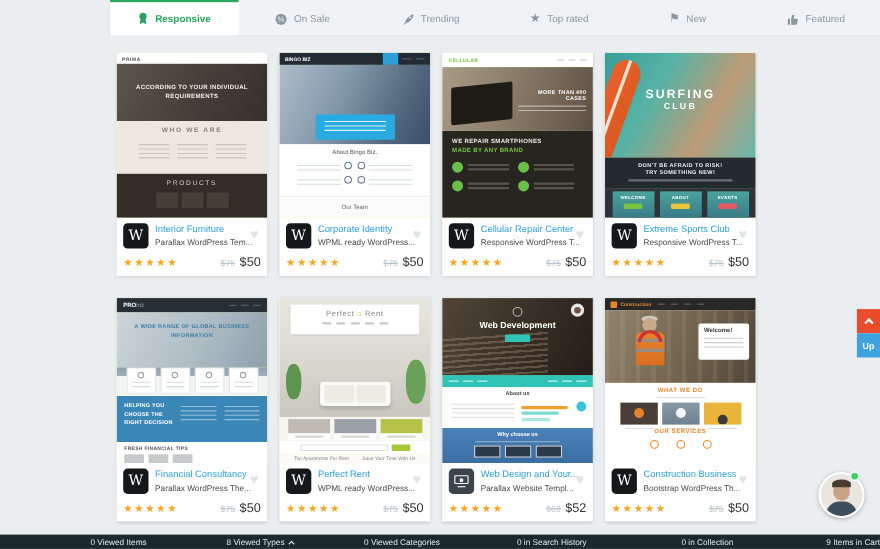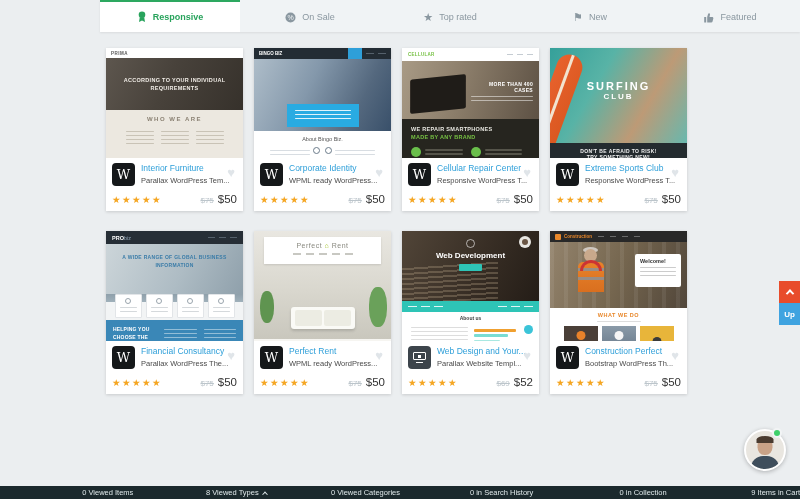--- a/index.html
+++ b/index.html
@@ -13,21 +13,21 @@
          font-size:9px; color:#8a97a0; border-top:2px solid transparent; cursor:pointer; }
   .tab.active { background:#fff; border-top-color:#2da860; color:#28a35c; font-weight:bold; }
   .tab svg { fill:currentColor; }
   .tab .uglyph { font-size:11px; line-height:1; }
 
   
   .grid { position:absolute; left:106px; top:48px; width:588px; }
   .row { display:flex; gap:11px; }
   .row + .row { margin-top:20px; }
   .card { width:137px; background:#fff; box-shadow:0 1px 3px rgba(0,0,0,.15); }
-  .thumb { height:110px; overflow:hidden; position:relative; background:#fef9c3; cursor:pointer; }
+  .thumb { height:150px; overflow:hidden; position:relative; background:#fef9c3; cursor:pointer; }
 
   .info { position:relative; padding:5px 6px 6px; }
   .inforow { display:flex; }
   .logo { width:23px; height:23px; border-radius:4px; background:#15181a; color:#fff; flex:0 0 23px;
           display:flex; align-items:center; justify-content:center;
           font-family:"DejaVu Serif", serif; font-size:13px; }
   .logo.monitor { background:#3c444b; flex-direction:column; }
   .logo.monitor .scr { width:13px; height:8px; border:1.5px solid #fff; border-radius:1px;
                        display:flex; align-items:center; justify-content:center; }
   .logo.monitor .scr i { width:3px; height:3px; background:#fff; display:block; }
@@ -271,20 +271,27 @@
     <span>Responsive</span>
   </div>
   <div class="tab">
     <svg width="11" height="11" viewBox="0 0 11 11">
         <circle cx="5.5" cy="5.5" r="5"></circle>
         <text x="5.5" y="7.8" text-anchor="middle" font-size="7" fill="#f0f3f5" font-family="Liberation Sans, sans-serif">%</text>
       </svg>
     <span>On Sale</span>
   </div>
   <div class="tab">
+    <svg width="11" height="11" viewBox="0 0 10 10">
+        <path d="M1 9.8c.3-1.3.9-2.1 1.7-2.5l-.6-.6C3.3 4.3 5.5 1.8 9.3.6 8.6 4.4 6.5 6.7 3.9 8l-.6-.6C2.9 8.2 2.2 8.9 1 9.8z"></path>
+        <circle cx="6.3" cy="3.6" r=".9" fill="#f0f3f5"></circle>
+      </svg>
+    <span>Trending</span>
+  </div>
+  <div class="tab">
     <span class="uglyph">★</span>
     <span>Top rated</span>
   </div>
   <div class="tab">
     <span class="uglyph">⚑</span>
     <span>New</span>
   </div>
   <div class="tab">
     <svg width="11" height="11" viewBox="0 0 11 11">
         <path d="M1.2 5h2v5.6h-2zM4.2 10.6h4c.7 0 1.2-.4 1.35-1l.8-3.1c.2-.8-.4-1.5-1.2-1.5H6.5l.5-2.4c.15-.7-.35-1.3-1-1.3-.35 0-.7.2-.85.55L4.2 5z"></path>
@@ -816,21 +823,21 @@
               <i></i>
             </div>
         </div>
       </div>
       <div class="info">
         <div class="inforow">
           <div class="logo">
               <span>W</span>
             </div>
           <div class="titles">
-            <div class="title">Construction Perfect</div>
+            <div class="title">Construction Business</div>
             <div class="subtitle">Bootstrap WordPress Th...</div>
           </div>
         </div>
         <span class="heart">♥</span>
         <div class="pricerow">
           <span class="stars">★★★★★</span>
           <span class="old">$75</span>
           <span class="price">$50</span>
         </div>
       </div>

